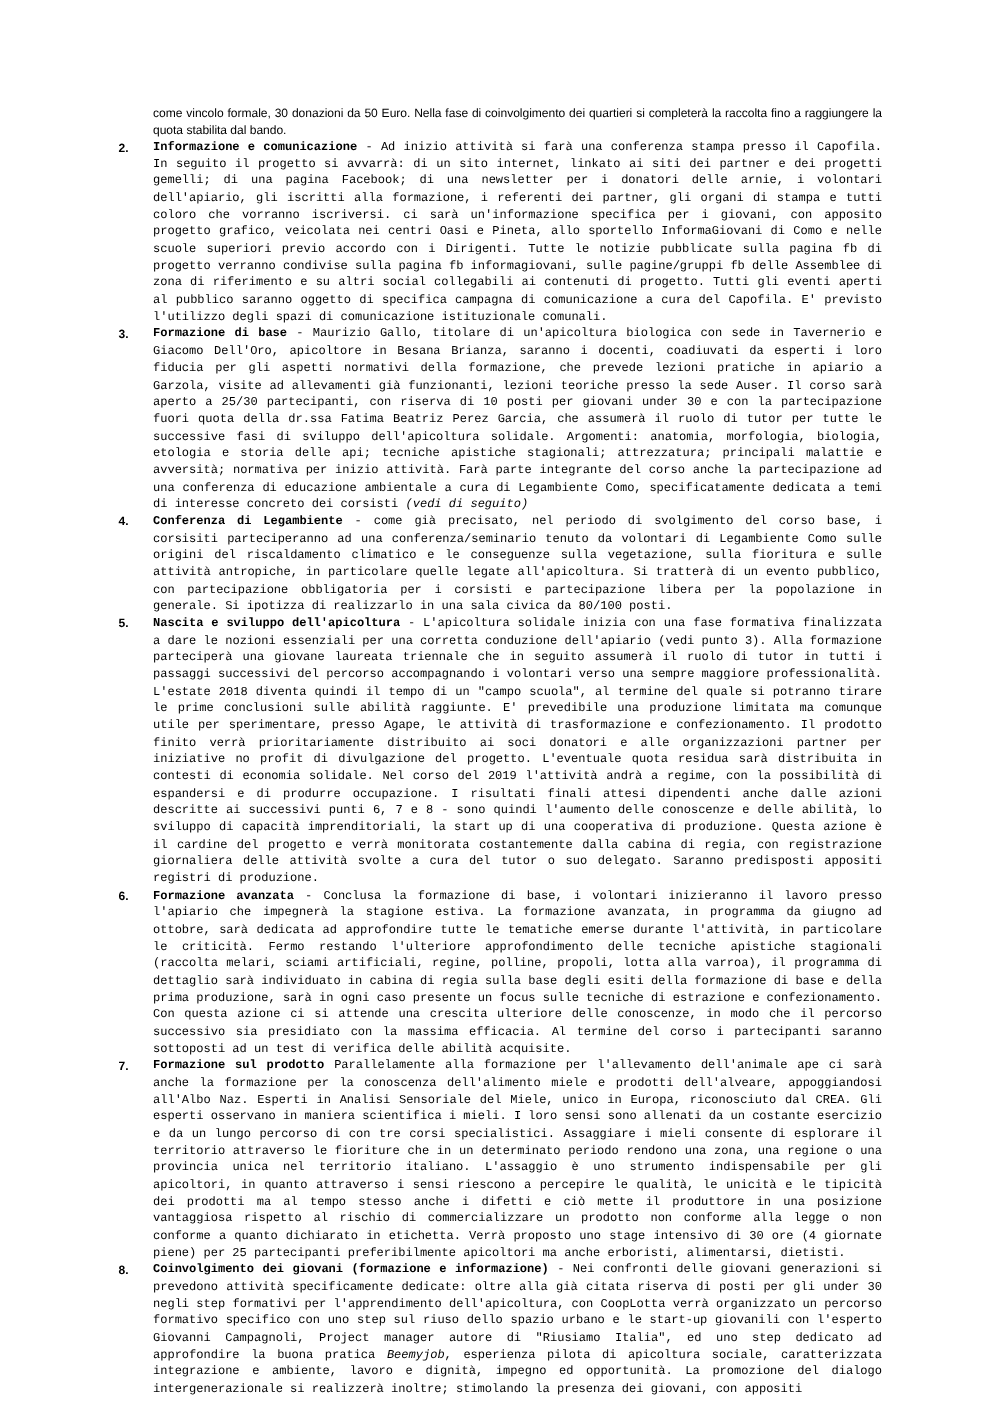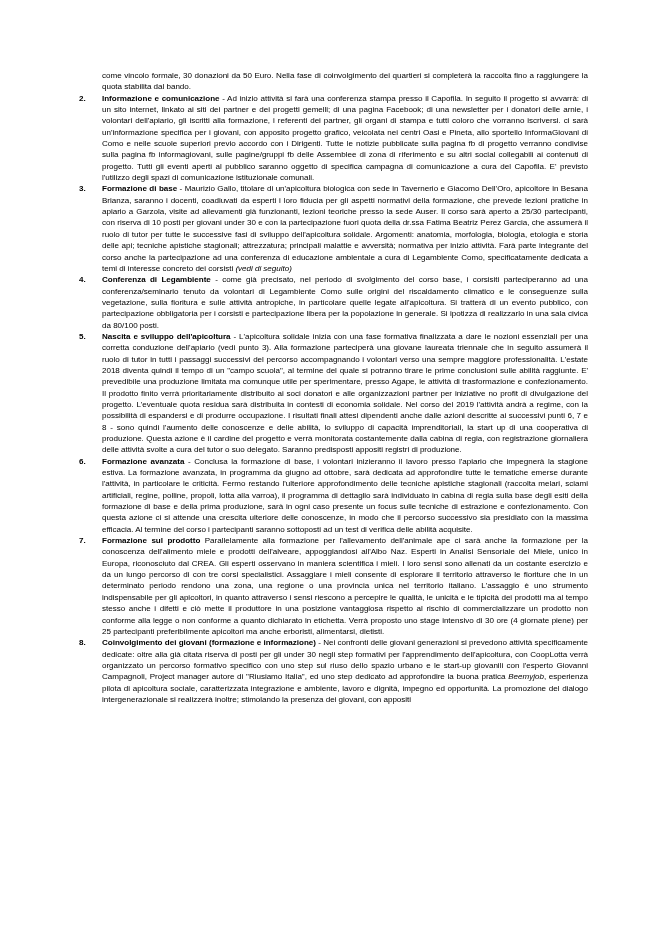--- a/index.html
+++ b/index.html
@@ -58,20 +58,21 @@
     font-size: 8.05px;
     line-height: 11.35px;
     font-weight: 700;
     color: #000;
   }
   .para {
     margin: 0;
     text-align: justify;
     text-justify: inter-word;
     letter-spacing: -0.02px;
+    font-family: Liberation Mono, monospace;
   }
   .lead {
     font-weight: 700;
   }
   .ital {
     font-style: italic;
   }
 </style>
 </head>
 <body>

